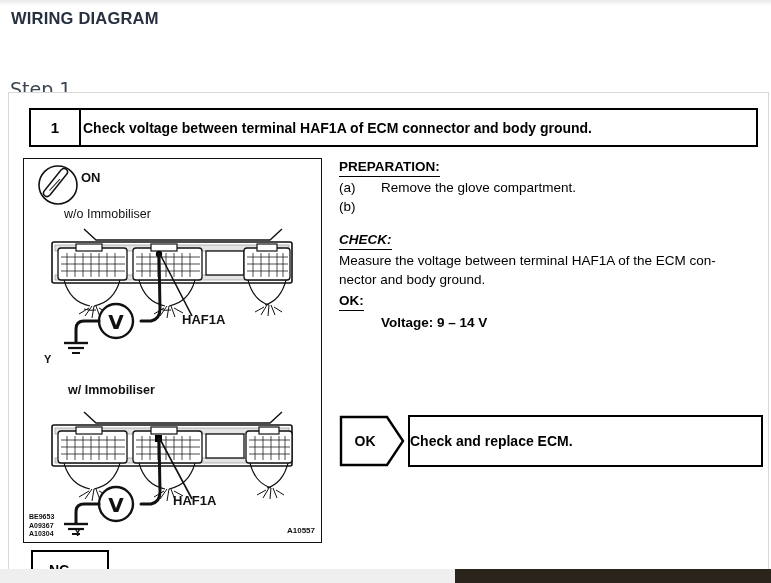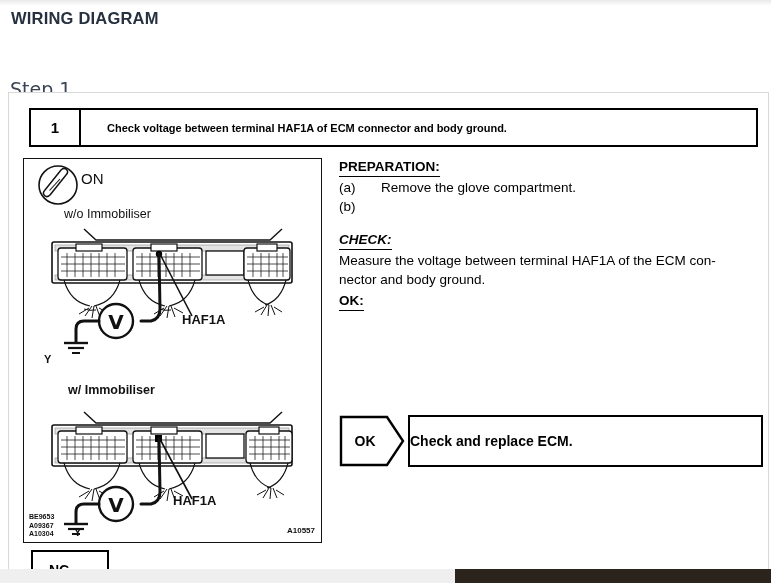--- a/index.html
+++ b/index.html
@@ -72,22 +72,22 @@
     color: #000;
     background: #fff;
   }
   .step-title-box {
     flex: 1;
     border: 2px solid #000;
     border-left: none;
     box-sizing: border-box;
     display: flex;
     align-items: center;
-    padding-left: 26px;
-    font-size: 11px;
+    padding-left: 2px;
+    font-size: 14px;
     font-weight: bold;
     color: #000;
     background: #fff;
     white-space: nowrap;
   }
   
   .illus {
     position: absolute;
     left: 14px; top: 65px;
     width: 299px;
@@ -522,21 +522,21 @@
       <g>
         <path d="M75 345 L60 345 Q52 345 52 353 L52 364" fill="none" stroke="#111" stroke-width="3" stroke-linecap="round" stroke-linejoin="round"></path>
       </g>
       <g>
         <line x1="40" y1="365" x2="64" y2="365" stroke="#111" stroke-width="2.4"></line>
         <line x1="44" y1="370" x2="60" y2="370" stroke="#111" stroke-width="2.2"></line>
         <line x1="48" y1="375" x2="56" y2="375" stroke="#111" stroke-width="2"></line>
       </g>
     </svg>
 
-    <div style="position:absolute;left:57px;top:11px;font-size:15px;font-weight:normal;color:#111;">ON</div>
+    <div style="position:absolute;left:57px;top:11px;font-size:13px;font-weight:bold;color:#111;">ON</div>
 
     <div style="position:absolute;left:40px;top:48px;font-size:12.5px;font-weight:normal;color:#111;">w/o Immobiliser</div>
 
     <div style="position:absolute;left:158px;top:153px;font-size:13px;font-weight:bold;color:#111;">HAF1A</div>
 
     <div style="position:absolute;left:20px;top:194px;font-size:11px;font-weight:bold;color:#111;">Y</div>
 
     <div style="position:absolute;left:44px;top:224px;font-size:12.5px;font-weight:bold;color:#111;">w/ Immobiliser</div>
 
     <div style="position:absolute;left:149px;top:334px;font-size:13px;font-weight:bold;color:#111;">HAF1A</div>
@@ -567,20 +567,21 @@
 
     <div class="head-wrap" style="margin-top:13px;font-style:italic;">
       <div class="sec-head">CHECK:</div>
     </div>
     <div class="body-line">Measure the voltage between terminal HAF1A of the ECM con-</div>
     <div class="body-line">nector and body ground.</div>
 
     <div class="head-wrap" style="margin-top:2px;">
       <div class="sec-head">OK:</div>
     </div>
+    <div class="ok-val">Voltage: 9 – 14 V</div>
   </div>
 
   <div class="result-row">
     <div class="ok-arrow">
       <svg width="66" height="52" viewBox="0 0 66 52" xmlns="http://www.w3.org/2000/svg">
         <path d="M2 2 L48 2 L64 26 L48 50 L2 50 Z" fill="#ffffff" stroke="#000" stroke-width="2.4" stroke-linejoin="miter"></path>
       </svg>
       <div class="label">OK</div>
     </div>
     <div class="result-box">Check and replace ECM.</div>

